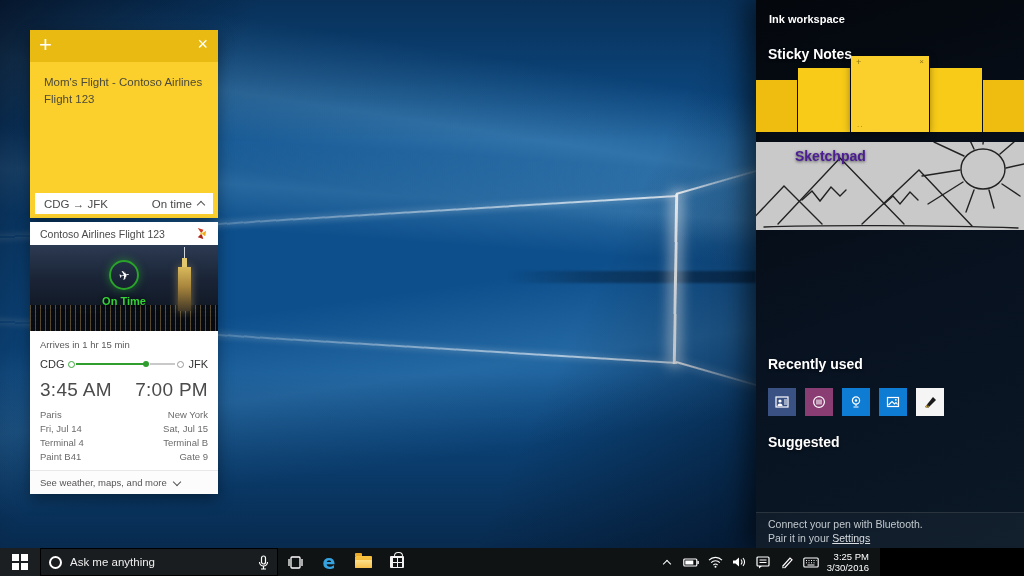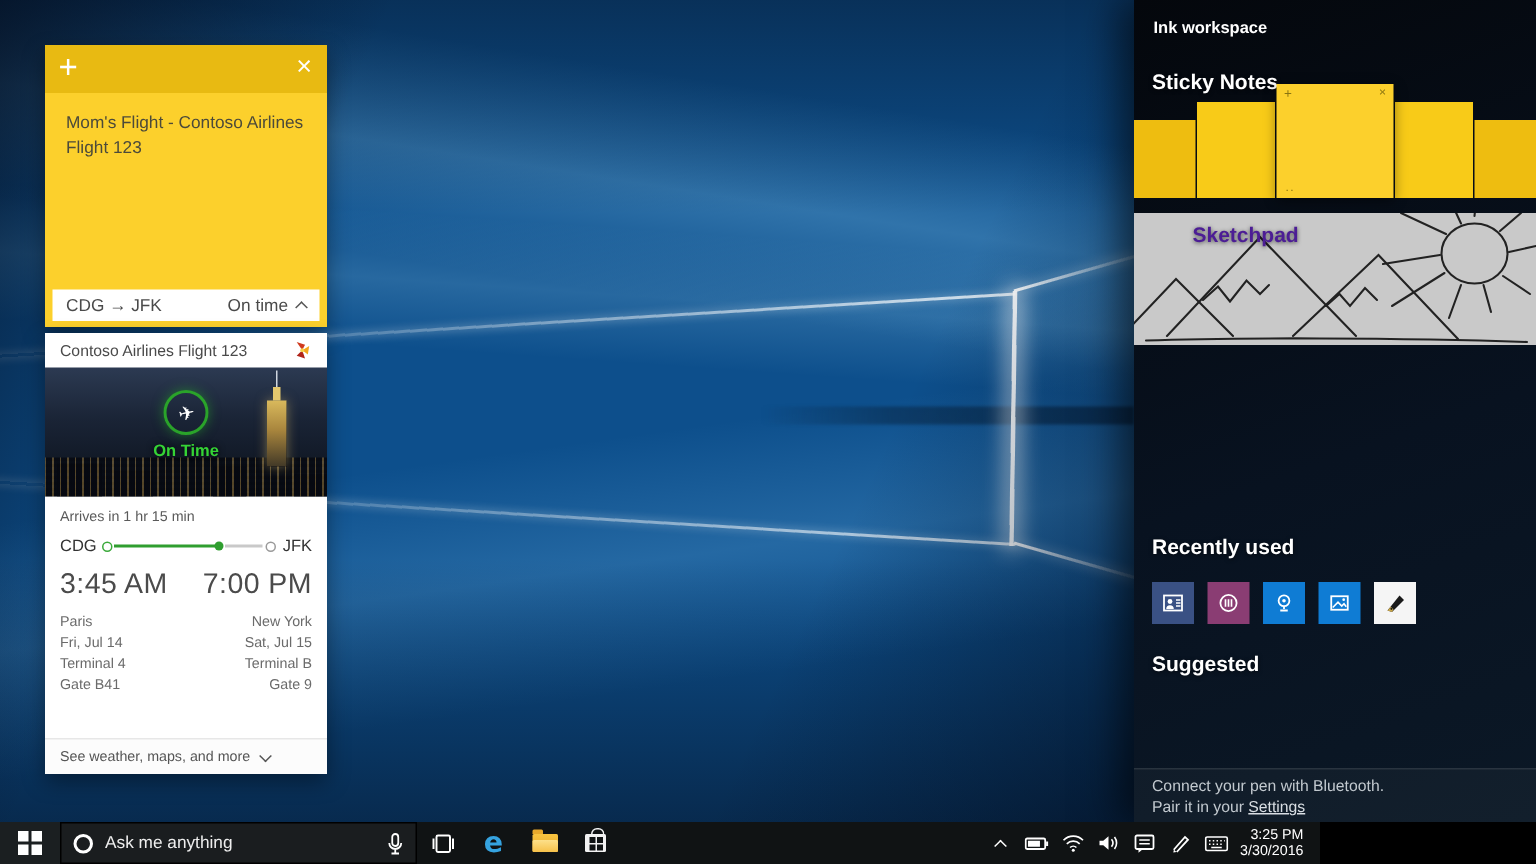--- a/index.html
+++ b/index.html
@@ -80,21 +80,21 @@
   .pcircle.left { left:0; border:1.6px solid #3aa93a; }
   .pcircle.right { right:0; border:1.6px solid #9a9a9a; }
   .pseg-green { position:absolute; left:8px; top:3.5px; width:60%; height:2px; background:#2f9e2f; }
   .pdot { position:absolute; left:64%; top:1.5px; width:6px; height:6px; border-radius:50%; background:#2f9e2f; }
   .pseg-gray { position:absolute; left:calc(64% + 7px); right:9px; top:3.5px; height:2px; background:#c9c9c9; }
   .times-row { display:flex; justify-content:space-between; align-items:baseline; margin-bottom:7px; }
   .times-row span { font-size:19px; color:#4b4b4b; letter-spacing:.3px; }
   .info-cols { display:flex; justify-content:space-between; font-size:9.5px; color:#6b6b6b; line-height:14px; }
   .info-cols .right { text-align:right; }
   .card-footer { display:flex; align-items:center; gap:7px; padding:6px 10px; border-top:1px solid #e7e7e7;
-    font-size:9.5px; color:#555; background:#fcfcfc;margin-top:22px; }
+    font-size:9.5px; color:#555; background:#fcfcfc; }
 
   
   .pinwheel { width:13px; height:13px; position:relative; }
 
   
   .ink-panel { position:absolute; left:756px; top:0; width:268px; height:548px; color:#fff;
     background:linear-gradient(160deg, #04070c 0%, #081220 55%, #0b1826 100%);
     box-shadow:-10px 0 24px rgba(0,0,0,.55); }
   .panel-title { position:absolute; left:13px; top:13px; font-size:11px; font-weight:bold; }
   .sec-label { font-size:14px; font-weight:600; text-shadow:0 1px 3px rgba(0,0,0,.6); }
@@ -251,21 +251,21 @@
       </div>
       <div class="times-row">
         <span>3:45 AM</span>
         <span>7:00 PM</span>
       </div>
       <div class="info-cols">
         <div class="left">
           <div>Paris</div>
           <div>Fri, Jul 14</div>
           <div>Terminal 4</div>
-          <div>Gate B41</div>
+          <div>Paint B41</div>
         </div>
         <div class="right">
           <div>New York</div>
           <div>Sat, Jul 15</div>
           <div>Terminal B</div>
           <div>Gate 9</div>
         </div>
       </div>
     </div>
     <div class="card-footer">

